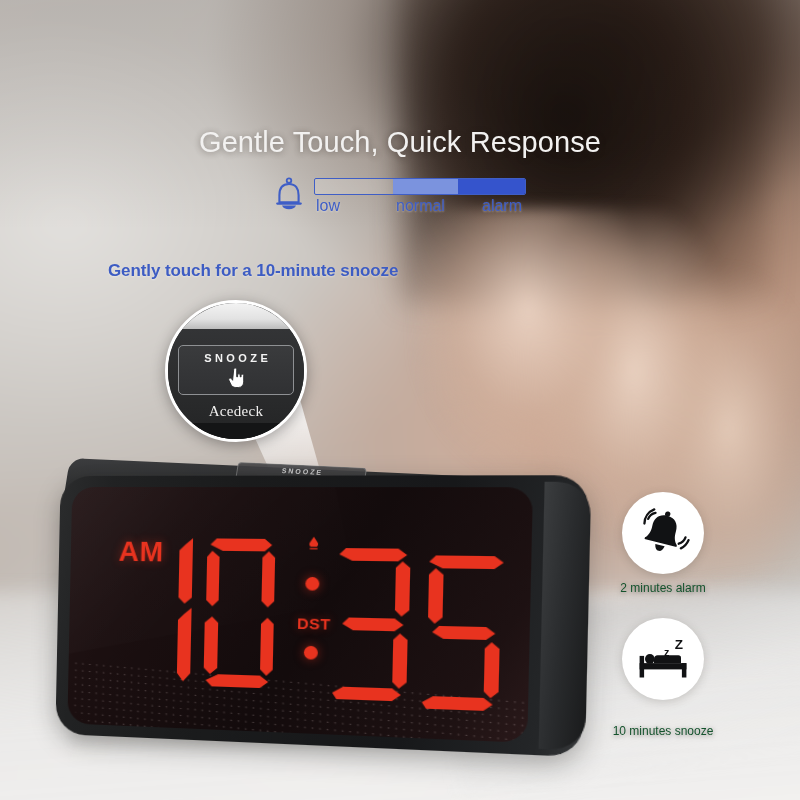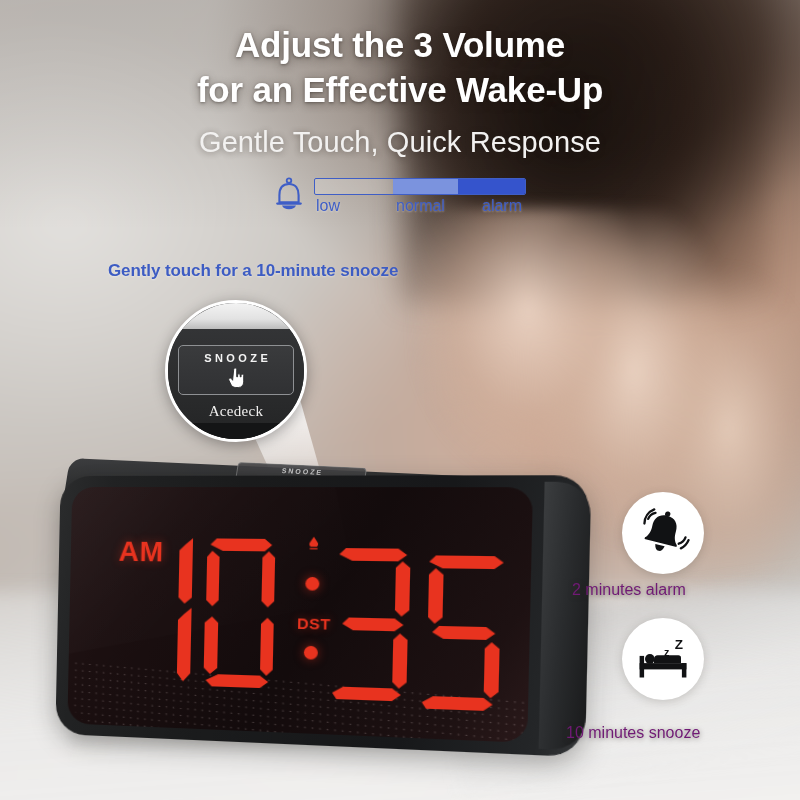--- a/index.html
+++ b/index.html
@@ -442,22 +442,23 @@
     height: 82px;
     border-radius: 50%;
     background: #ffffff;
     box-shadow: 0 2px 10px rgba(70,62,56,0.22);
     display: flex;
     align-items: center;
     justify-content: center;
   }
   .feature-label {
     margin-top: 7px;
-    color: #701a75;
-    font-size: 16px;
+    text-align: center;
+    color: #14532d;
+    font-size: 12px;
     white-space: nowrap;
     text-shadow: 0 1px 5px rgba(50,42,36,0.55);
   }
   #feature-alarm { left: 622px; top: 492px; }
   #feature-alarm .feature-label { margin-left: -50px; margin-right: -50px; }
   #feature-snooze { left: 622px; top: 618px; }
   #feature-snooze .feature-label { margin-left: -56px; margin-right: -56px; margin-top: 24px; }
 </style>
 </head>
 <body>
@@ -466,24 +467,20 @@
 
   <div class="bg-layer">
     <div class="bg-base"></div>
     <div class="bg-hair"></div>
     <div class="bg-hand"></div>
     <div class="bg-sheet"></div>
     <div class="bg-sheet-fold"></div>
     <div class="bg-scrim"></div>
   </div>
 
-  <div class="headline">
-    <span>Adjust the 3 Volume</span>
-    <span class="l2">for an Effective Wake-Up</span>
-  </div>
   <div class="subhead">Gentle Touch, Quick Response</div>
 
   <div class="volume-row">
     <span class="bell-outline">
       <svg viewBox="0 0 34 40" width="34" height="40" aria-hidden="true">
         <circle cx="17" cy="4.6" r="2.3" fill="none" stroke="#3f5ec6" stroke-width="1.8"></circle>
         <path d="M17 8 C10.2 8 7.4 12.8 7.4 19.2 L7.4 26.4 L26.6 26.4 L26.6 19.2 C26.6 12.8 23.8 8 17 8 Z" fill="none" stroke="#3f5ec6" stroke-width="2.1" stroke-linejoin="round"></path>
         <path d="M5.2 27.6 L28.8 27.6" stroke="#3f5ec6" stroke-width="2.1" stroke-linecap="round"></path>
         <path d="M10 29.4 A7.4 5.6 0 0 0 24 29.4 Z" fill="#3f5ec6"></path>
       </svg>

